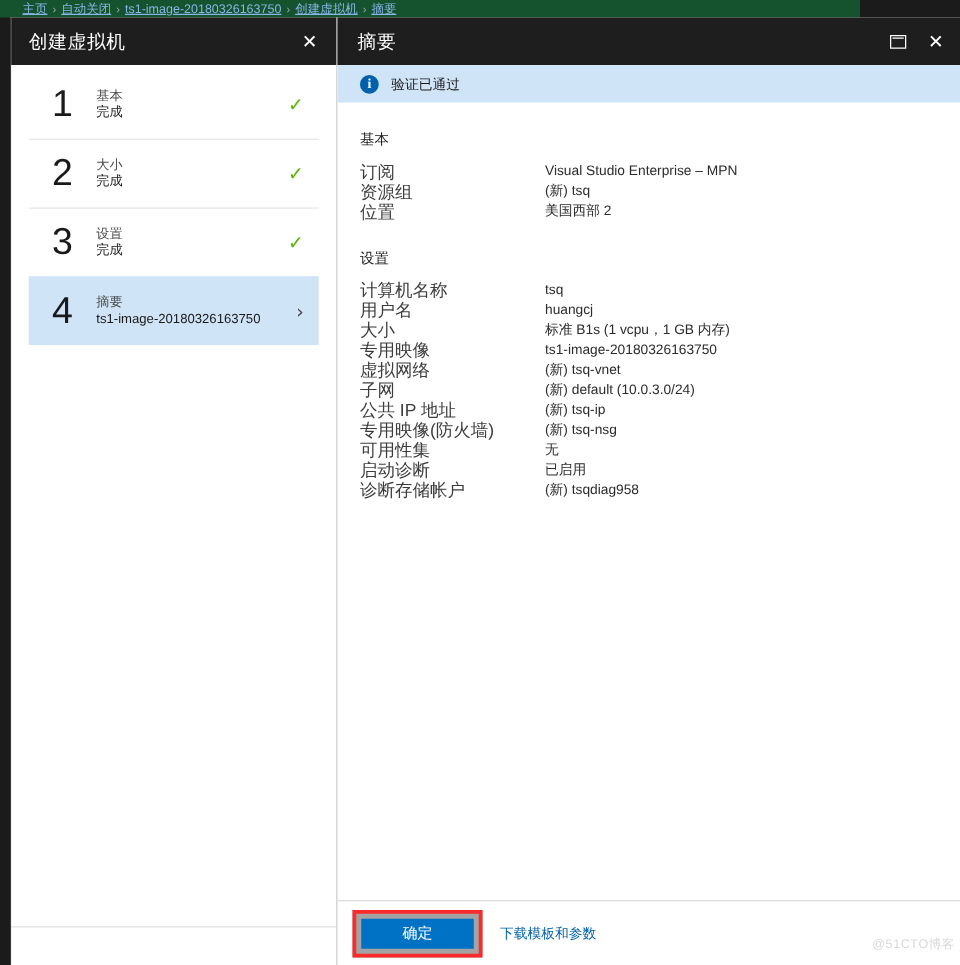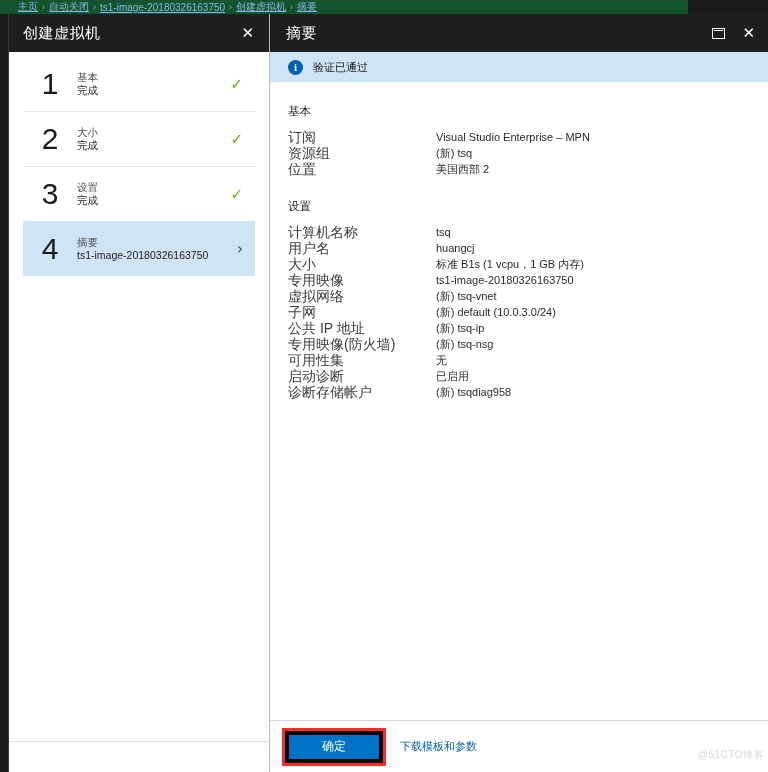--- a/index.html
+++ b/index.html
@@ -255,21 +255,21 @@
     display: flex;
     align-items: center;
     padding-left: 12px;
     box-sizing: border-box;
     background: #ffffff;
   }
   .ok-wrap {
     border: 3px solid #fc2a2a;
     padding: 4px;
     display: inline-block;
-    background: #000000;
+    background: #a3a3a3;
   }
   .ok-button {
     background: #0072c6;
     color: #ffffff;
     border: none;
     width: 90px;
     height: 24px;
     font-size: 12px;
     cursor: pointer;
     font-family: "Liberation Sans", sans-serif;

